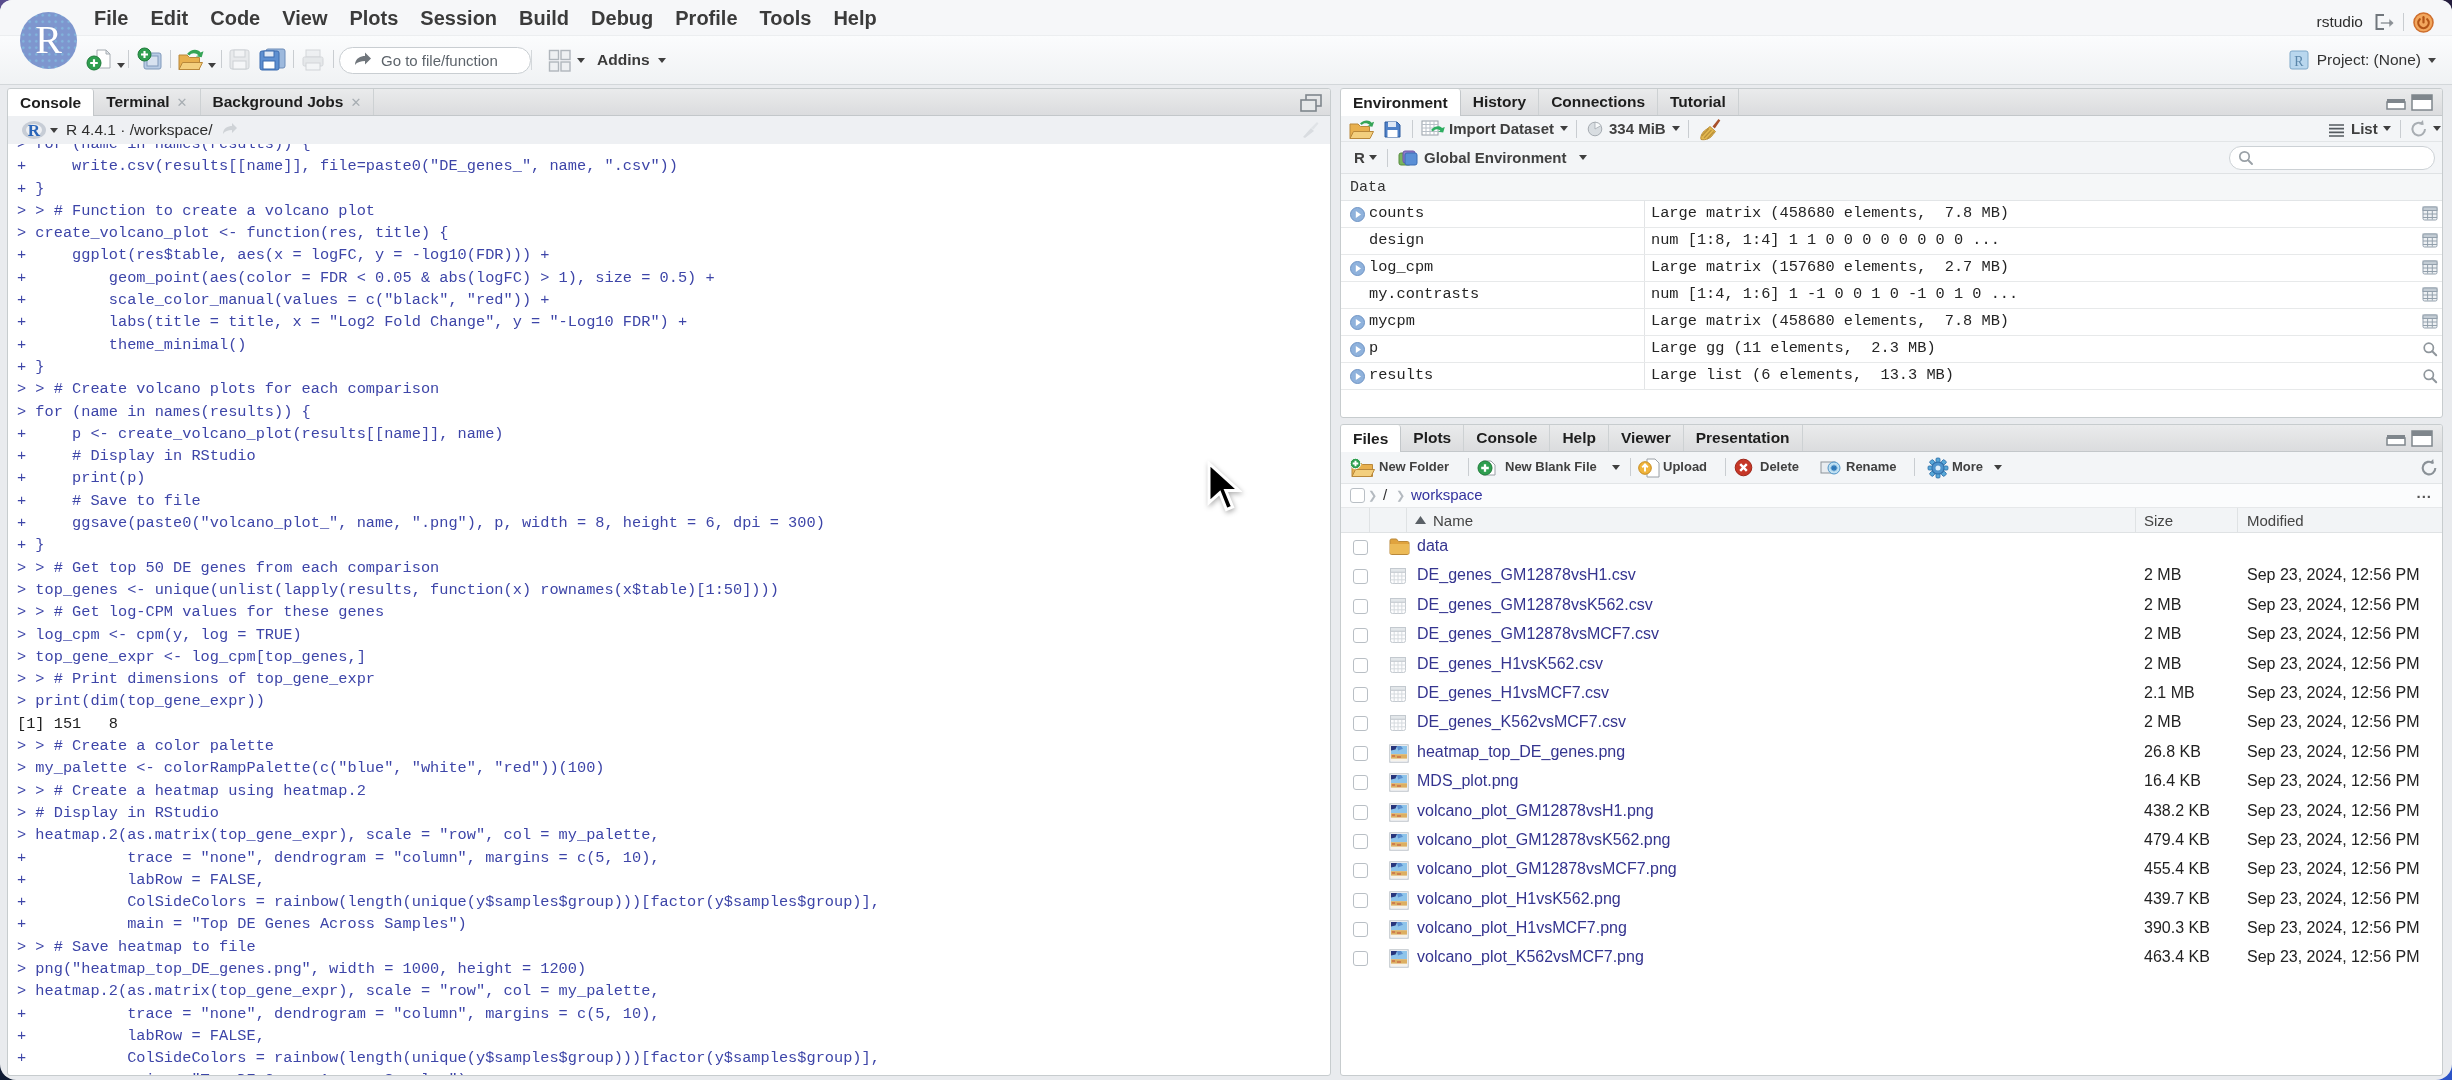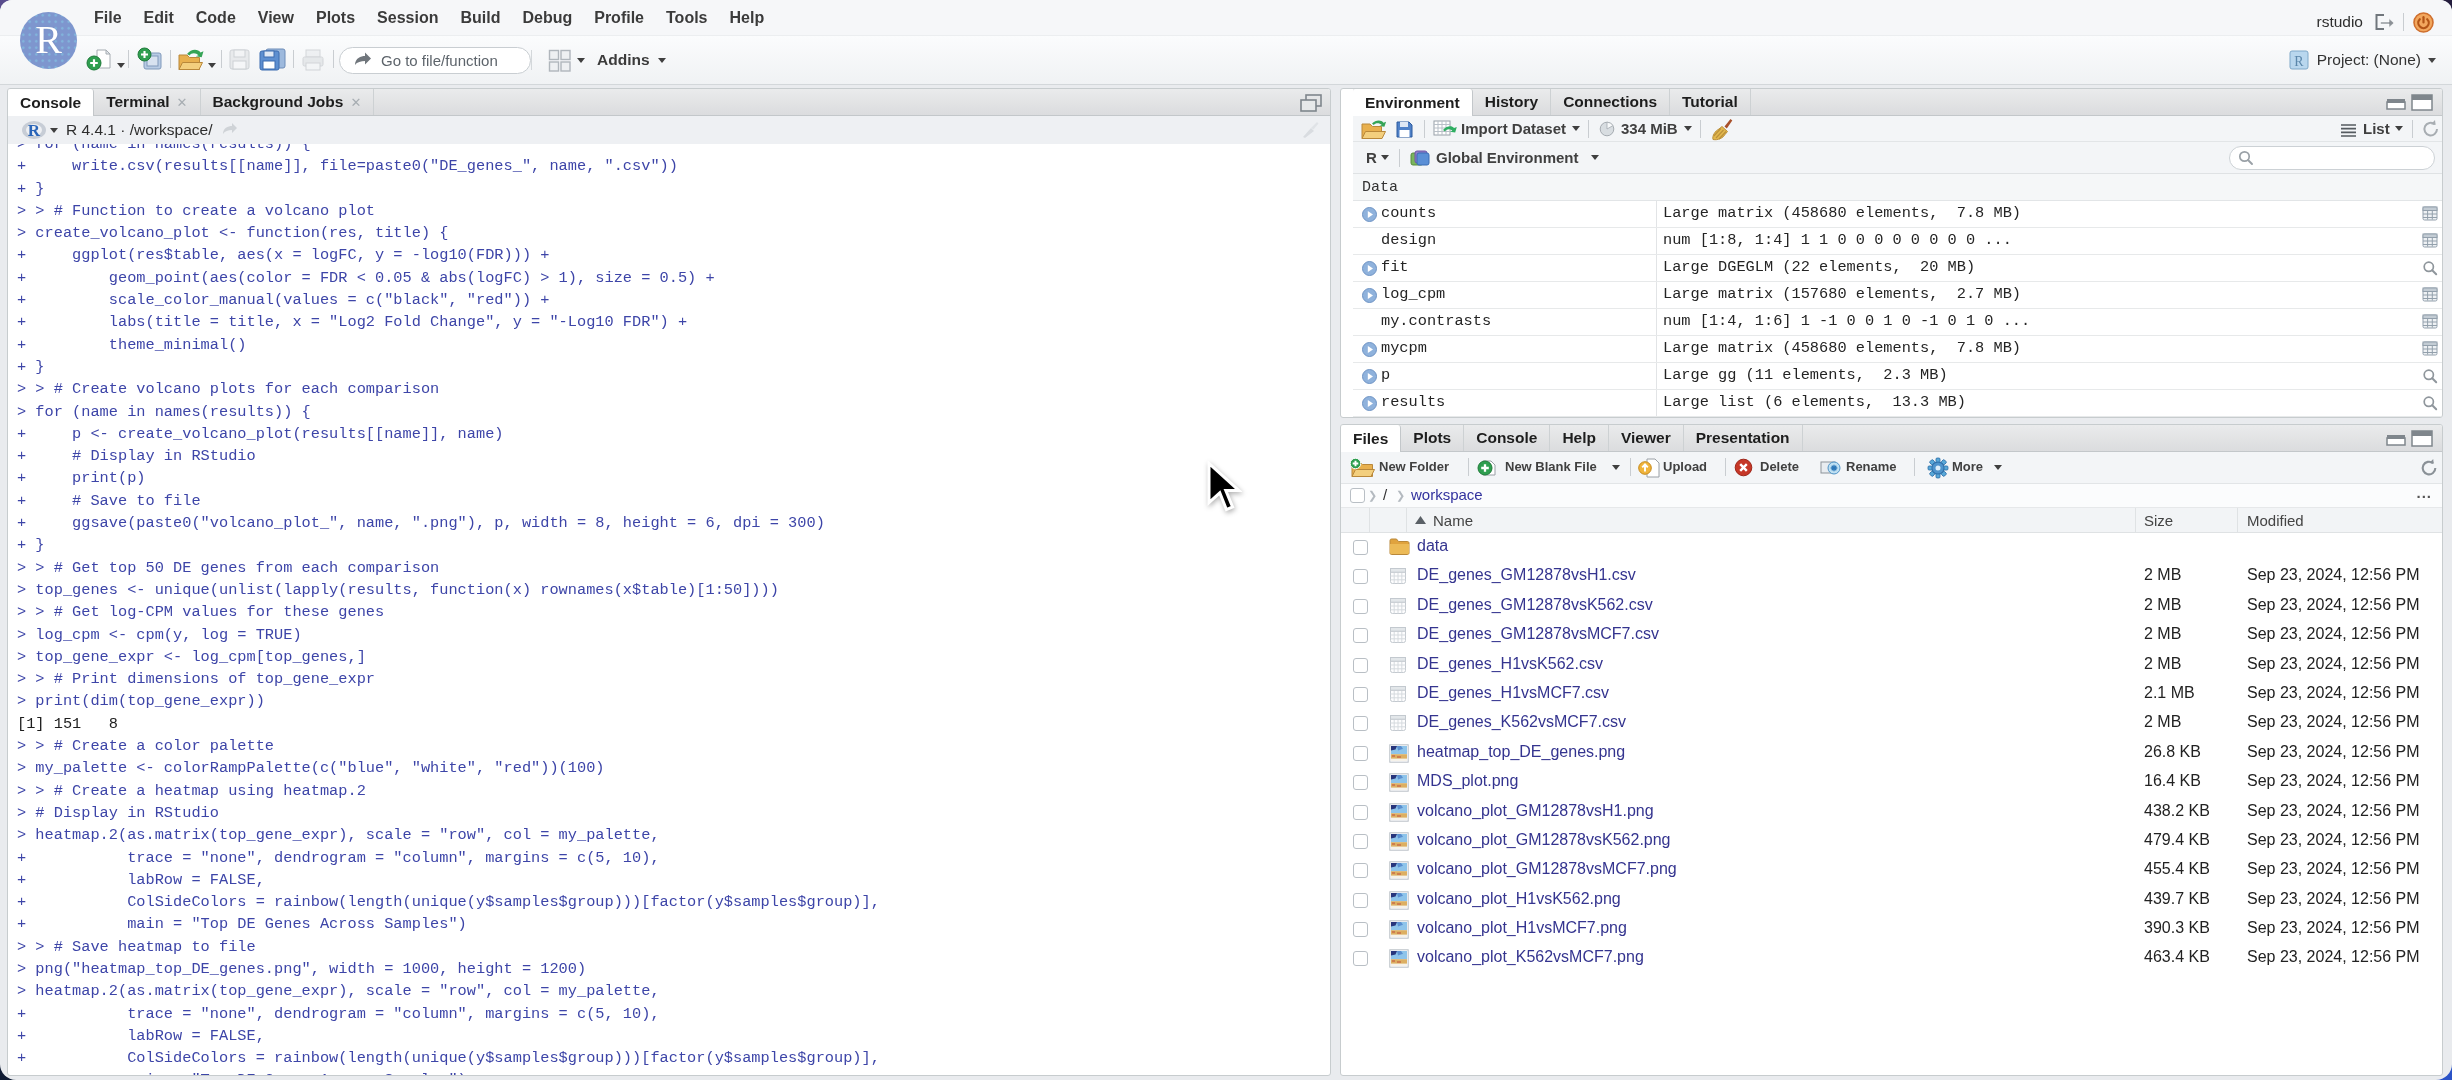--- a/index.html
+++ b/index.html
@@ -8,36 +8,36 @@
   font-family:"Liberation Sans",sans-serif; }
 .win { position:absolute; inset:0; background:#e9ebee; border-radius:12px 12px 16px 16px; overflow:hidden; }
 
 .menubar { position:absolute; left:0; top:0; right:0; height:36px; background:#f6f7f9; border-bottom:1px solid #eceef0;}
 .logo { position:absolute; left:20px; top:12px; width:57px; height:57px; border-radius:50%;
   background:#7e96ce;
   background-image: radial-gradient(circle, rgba(135,225,240,.42) 0.9px, transparent 1.5px);
   background-size:6.5px 6.5px; z-index:5; display:flex; align-items:center; justify-content:center; }
 .logo span { font-family:"Liberation Serif",serif; color:#fff; font-size:40px; margin-top:-2px; text-shadow:0 0 2px rgba(120,140,190,.8);}
 .menus { position:absolute; left:94px; top:0; height:36px; display:flex; align-items:center; gap:22px;
-  font-size:16px; font-weight:700; color:#3b3b3b; }
+  font-size:20px; font-weight:700; color:#3b3b3b; }
 .mb-right { position:absolute; right:18px; top:0; height:44px; display:flex; align-items:center; gap:9px; font-size:15.5px; color:#2e2e2e;}
 .vsep { width:1px; height:18px; background:#c9cdd1; }
 
 .toolbar { position:absolute; left:0; top:36px; right:0; height:49px;
   background:linear-gradient(#fbfcfd,#f0f2f4); border-bottom:1px solid #d3d7da; }
 .tb { position:absolute; top:0; height:48px; display:flex; align-items:center; }
 .goto { position:absolute; left:339px; top:11px; width:192px; height:27px; background:#fff;
   border:1px solid #c9ced2; border-radius:14px; display:flex; align-items:center; color:#5d646b; font-size:15px; }
 .caret { width:0; height:0; border-left:4px solid transparent; border-right:4px solid transparent; border-top:5px solid #3f3f3f; display:inline-block; }
 .addins { font-size:15.5px; font-weight:700; color:#3b3b3b; }
 .proj { position:absolute; right:16px; top:10px; height:28px; display:flex; align-items:center; gap:7px; font-size:15.5px; color:#333; }
 
 .panel { position:absolute; background:#fff; border:1px solid #c7ccce; border-radius:3px; overflow:hidden; }
 #console { left:7px; top:88px; width:1324px; height:988px; }
-#env  { left:1340px; top:88px; width:1103px; height:330px;padding-left:12px; }
+#env  { left:1340px; top:88px; width:1103px; height:330px; }
 #files{ left:1340px; top:424px; width:1103px; height:652px; }
 .tabbar { position:relative; height:27px; background:linear-gradient(#eaebec,#dbdcde); border-bottom:1px solid #c3c7ca; display:flex; font-size:15.5px; }
 .tab { display:flex; align-items:center; padding:0 12px; color:#1d1d1d; font-weight:700; border-right:1px solid #cdd1d3; gap:7px;}
 .tab.active { background:#fff; border-right:1px solid #c3c7ca; border-radius:3px 3px 0 0; margin-bottom:-1px; position:relative; z-index:2;}
 .tab .x { color:#a7adb2; font-weight:400; font-size:13px; }
 .paneico { position:absolute; right:8px; top:5px; }
 
 .chead { position:absolute; left:0; top:27px; width:100%; height:28px; background:#eef0f3; display:flex; align-items:center; font-size:15.5px; color:#2d2d2d; z-index:3;}
 .cbody { position:absolute; left:0; top:55px; right:0; bottom:0; overflow:hidden; }
 pre.con { font-family:"Liberation Mono",monospace; font-size:15.3px; line-height:22.3px; color:#3d45a8; margin:-11px 0 0 0; padding-left:9px; letter-spacing:0; }
@@ -349,34 +349,20 @@
             <path d="M1 4.5 h14 M1 8 h14 M1 11.5 h14 M5.6 4.5 v9 M10.3 4.5 v9" stroke="#93a0ac" stroke-width="1"></path>
             <rect x="1" y="1" width="14" height="3.5" fill="#c3ccd4" stroke="#93a0ac"></rect>
           </svg></span>
       </div>
     <div class="erow">
         <span class="exp"><svg width="15" height="15" viewBox="0 0 15 15">
             <circle cx="7.5" cy="7.5" r="7" fill="#8fb2dc"></circle>
             <circle cx="7.5" cy="7.5" r="7" fill="none" stroke="#6f94c4" stroke-width="1"></circle>
             <path d="M5.8 4 L11 7.5 L5.8 11 Z" fill="#fff"></path>
           </svg></span>
-        <span class="nm">fit</span>
-        <div class="div"></div>
-        <span class="vl">Large DGEGLM (22 elements,  20 MB)</span>
-        <span class="ric"><svg width="16" height="16" viewBox="0 0 16 16">
-            <circle cx="6.8" cy="6.8" r="4.6" fill="none" stroke="#8f969c" stroke-width="1.7"></circle>
-            <path d="M10.2 10.2 L14.2 14.2" stroke="#8f969c" stroke-width="2" stroke-linecap="round"></path>
-          </svg></span>
-      </div>
-    <div class="erow">
-        <span class="exp"><svg width="15" height="15" viewBox="0 0 15 15">
-            <circle cx="7.5" cy="7.5" r="7" fill="#8fb2dc"></circle>
-            <circle cx="7.5" cy="7.5" r="7" fill="none" stroke="#6f94c4" stroke-width="1"></circle>
-            <path d="M5.8 4 L11 7.5 L5.8 11 Z" fill="#fff"></path>
-          </svg></span>
         <span class="nm">log_cpm</span>
         <div class="div"></div>
         <span class="vl">Large matrix (157680 elements,  2.7 MB)</span>
         <span class="ric"><svg width="16" height="15" viewBox="0 0 16 15">
             <rect x="1" y="1" width="14" height="13" rx="1.5" fill="#eef1f4" stroke="#93a0ac"></rect>
             <path d="M1 4.5 h14 M1 8 h14 M1 11.5 h14 M5.6 4.5 v9 M10.3 4.5 v9" stroke="#93a0ac" stroke-width="1"></path>
             <rect x="1" y="1" width="14" height="3.5" fill="#c3ccd4" stroke="#93a0ac"></rect>
           </svg></span>
       </div>
     <div class="erow">

